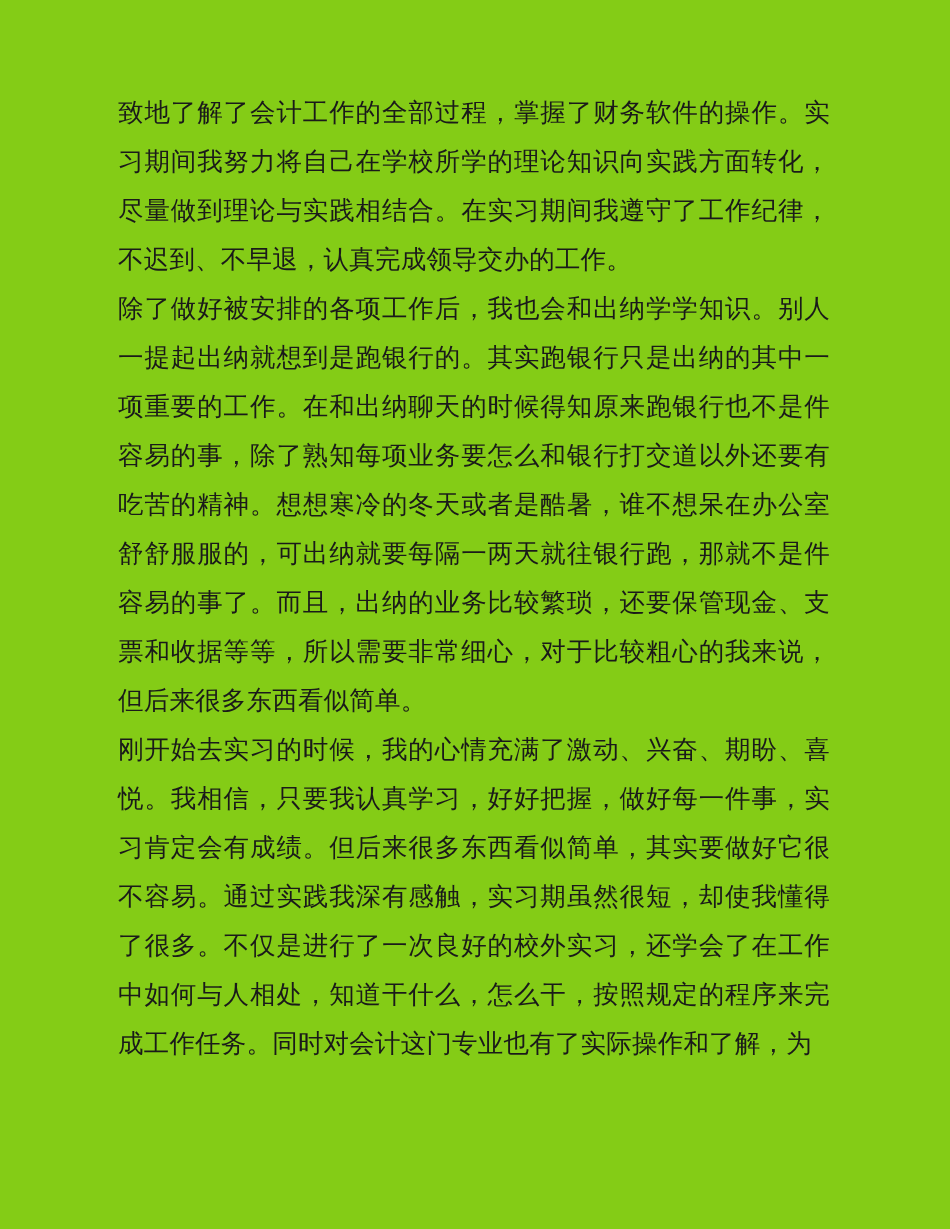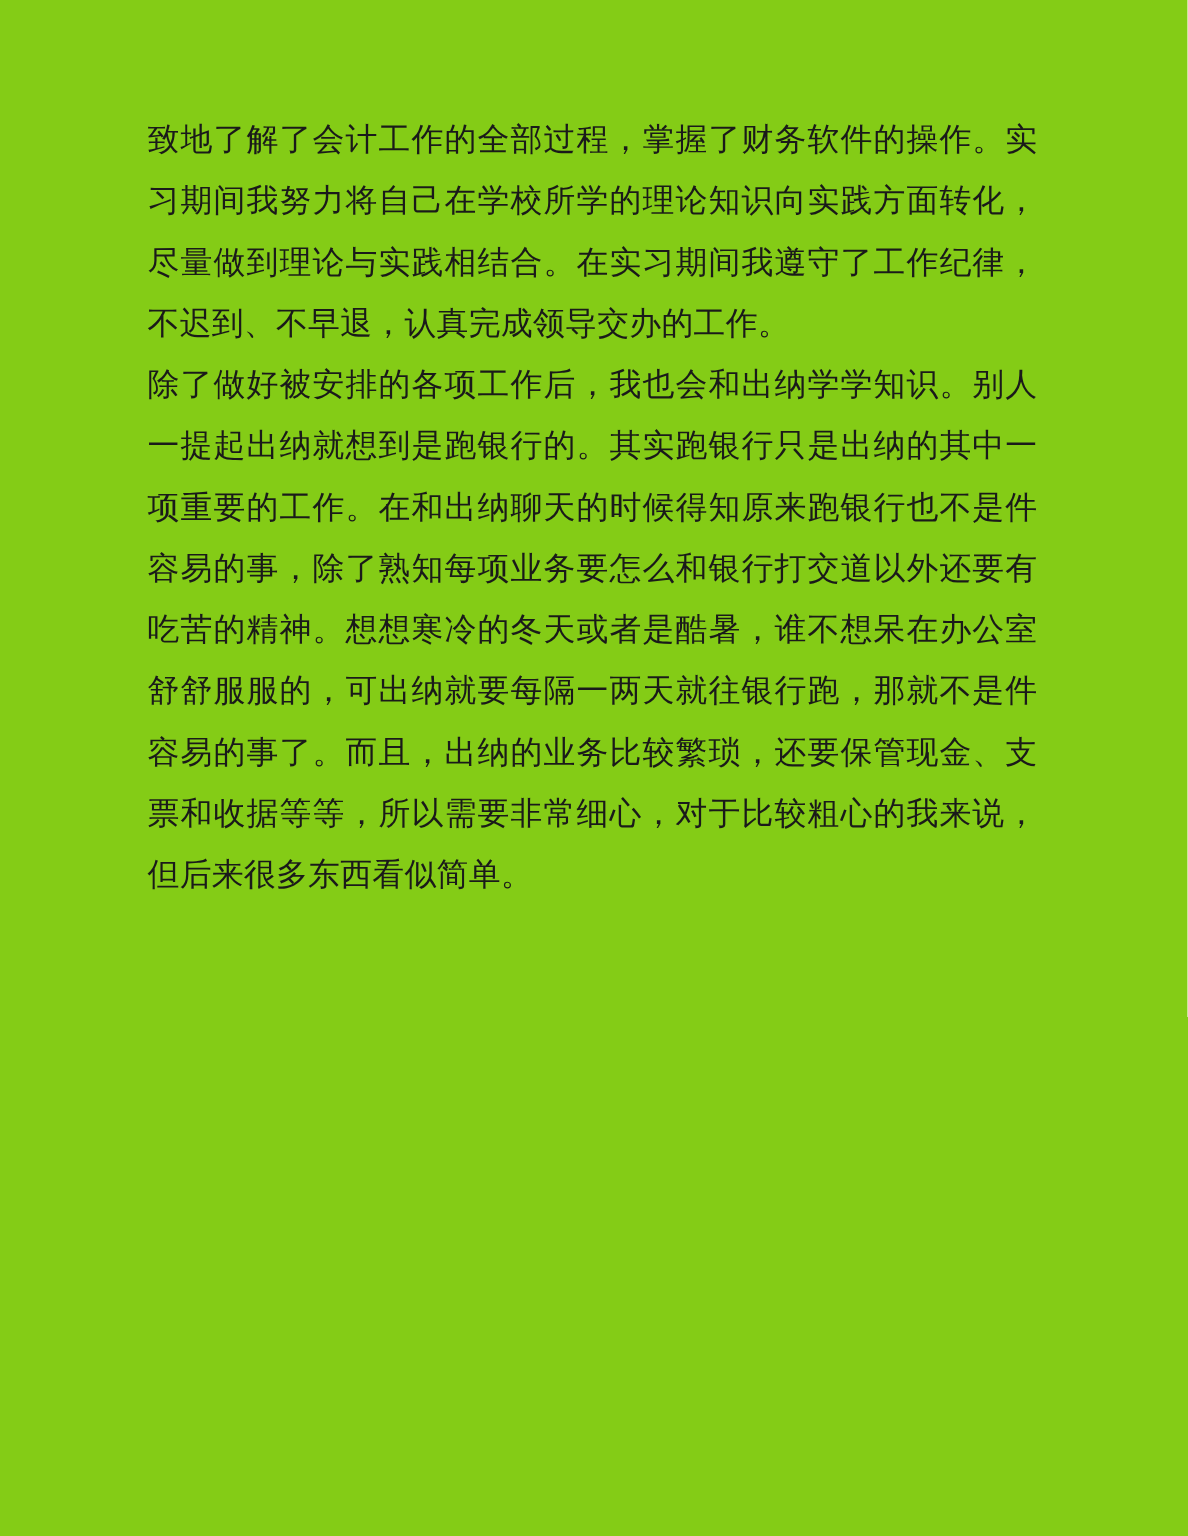--- a/index.html
+++ b/index.html
@@ -37,14 +37,15 @@
     margin-top: 0px;
   }
 </style>
 </head>
 <body>
 
 <div class="page">
   <div class="content">
     <p class="para">致地了解了会计工作的全部过程，掌握了财务软件的操作。实习期间我努力将自己在学校所学的理论知识向实践方面转化，尽量做到理论与实践相结合。在实习期间我遵守了工作纪律，不迟到、不早退，认真完成领导交办的工作。</p>
     <p class="para">除了做好被安排的各项工作后，我也会和出纳学学知识。别人一提起出纳就想到是跑银行的。其实跑银行只是出纳的其中一项重要的工作。在和出纳聊天的时候得知原来跑银行也不是件容易的事，除了熟知每项业务要怎么和银行打交道以外还要有吃苦的精神。想想寒冷的冬天或者是酷暑，谁不想呆在办公室舒舒服服的，可出纳就要每隔一两天就往银行跑，那就不是件容易的事了。而且，出纳的业务比较繁琐，还要保管现金、支票和收据等等，所以需要非常细心，对于比较粗心的我来说，但后来很多东西看似简单。</p>
+    <p class="para">刚开始去实习的时候，我的心情充满了激动、兴奋、期盼、喜悦。我相信，只要我认真学习，好好把握，做好每一件事，实习肯定会有成绩。但后来很多东西看似简单，其实要做好它很不容易。通过实践我深有感触，实习期虽然很短，却使我懂得了很多。不仅是进行了一次良好的校外实习，还学会了在工作中如何与人相处，知道干什么，怎么干，按照规定的程序来完成工作任务。同时对会计这门专业也有了实际操作和了解，为</p>
   </div>
 </div>
 
 </body></html>

